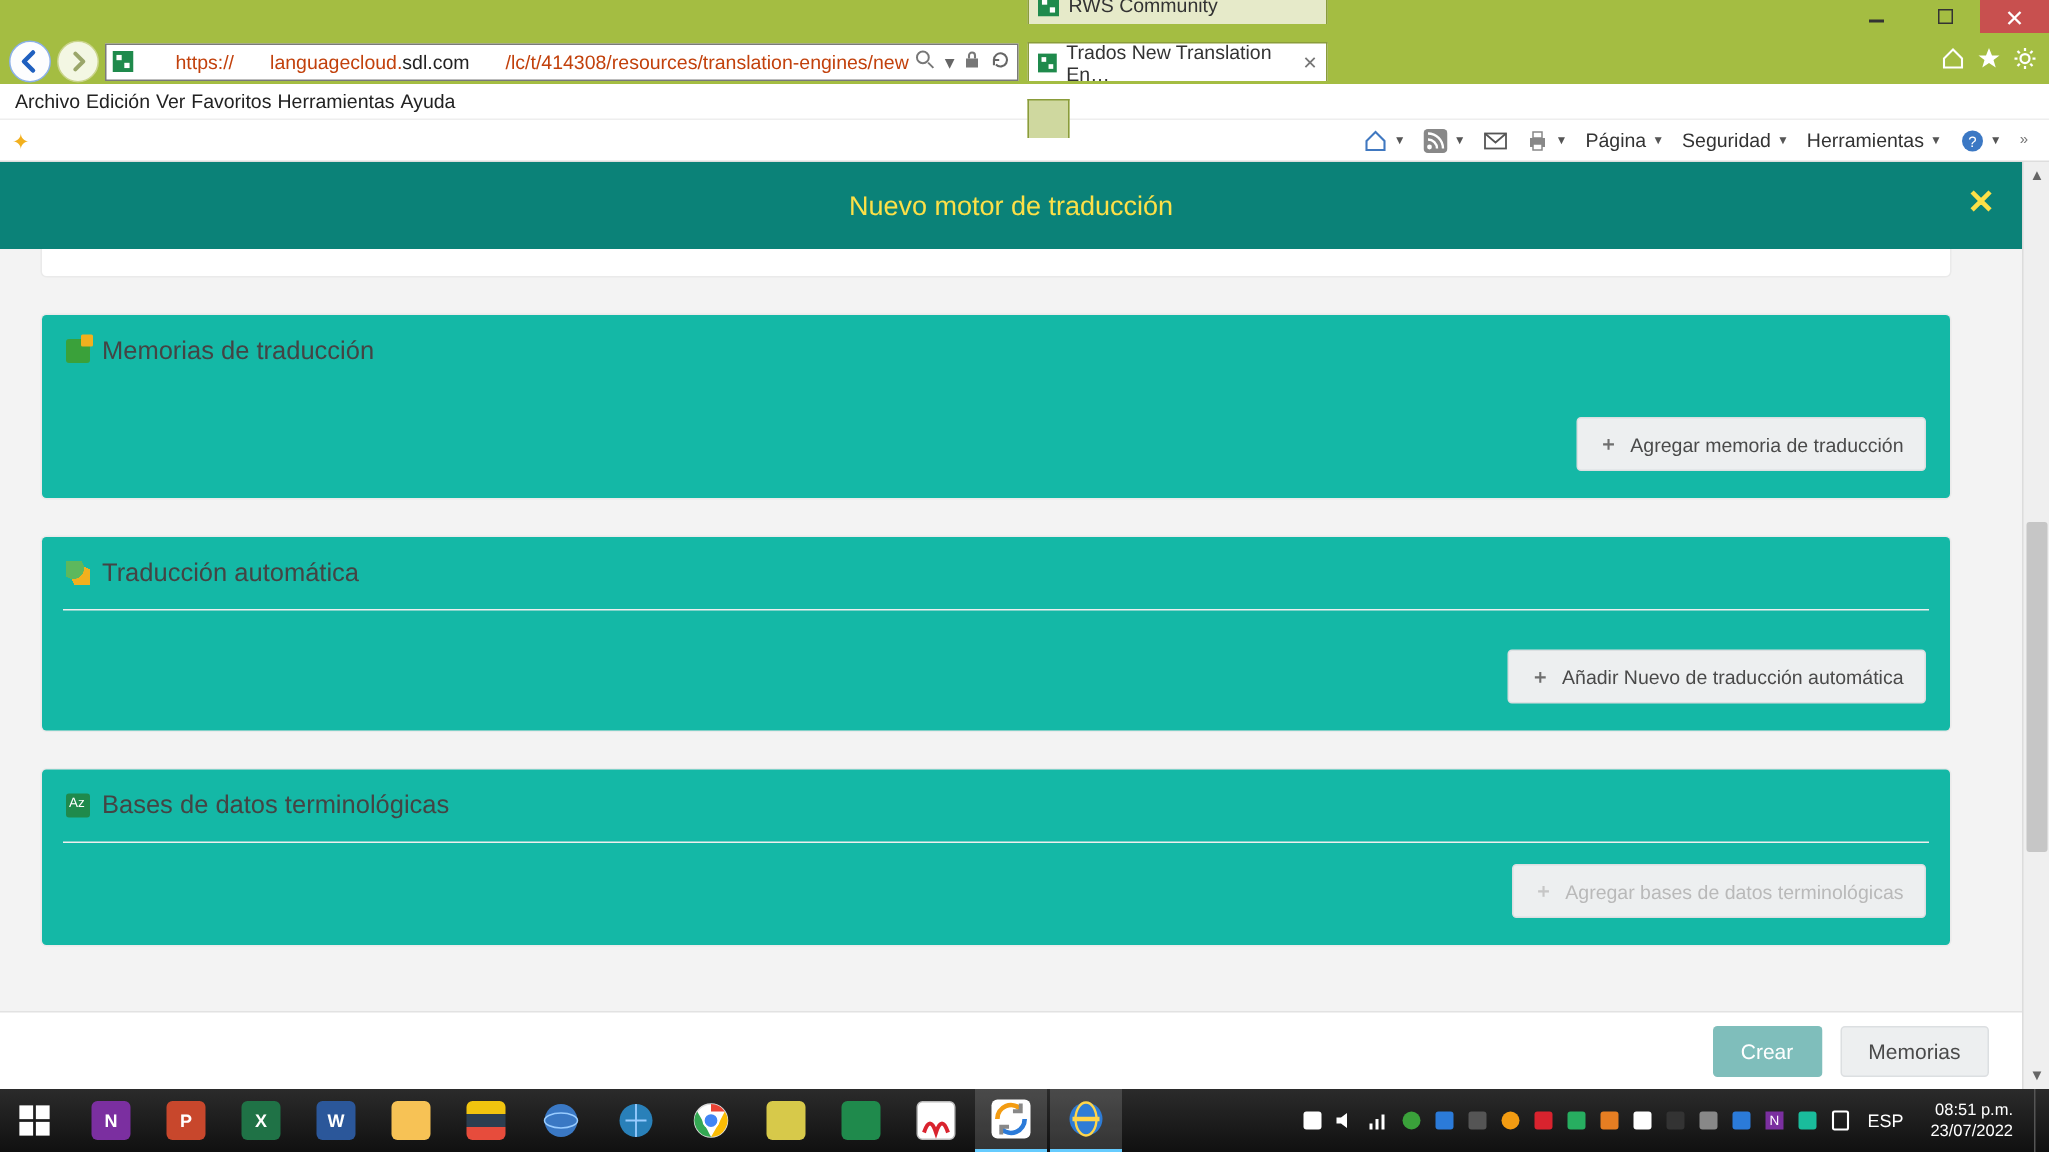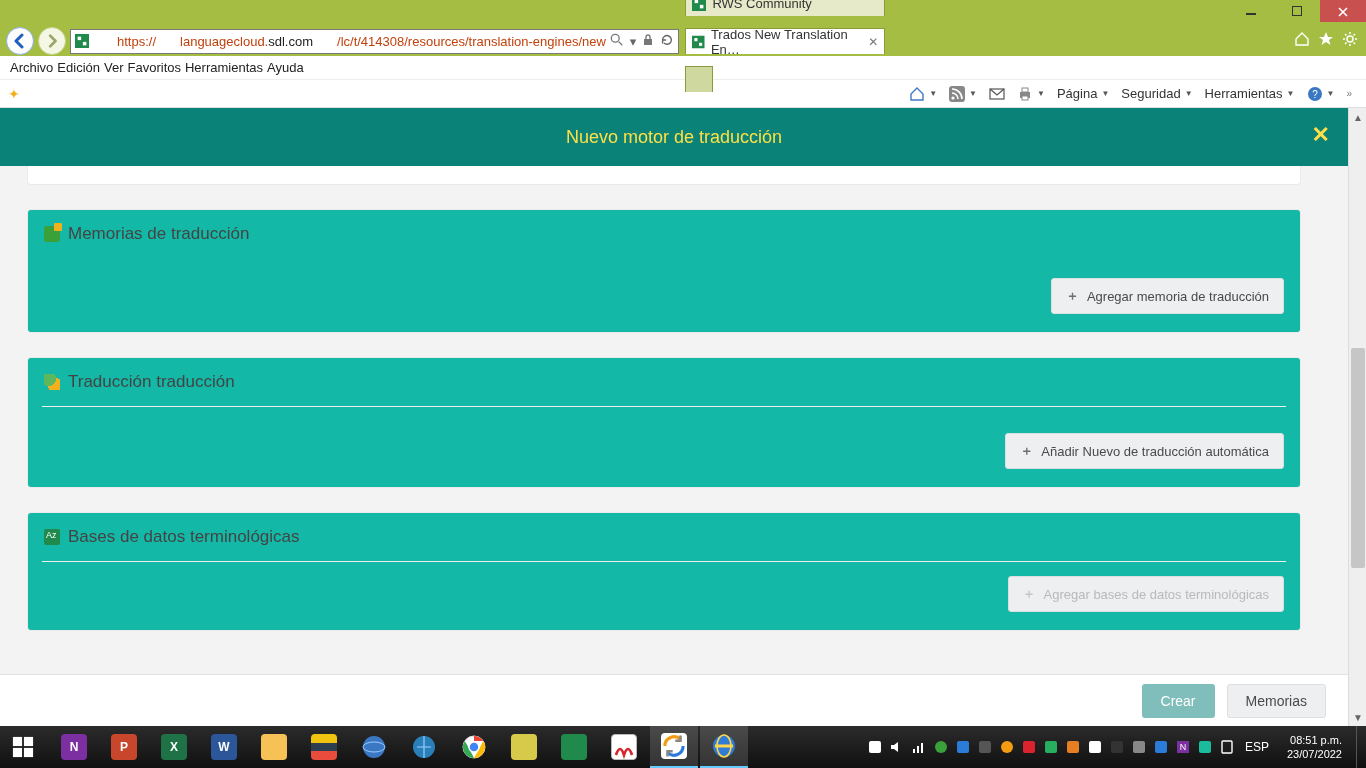--- a/index.html
+++ b/index.html
@@ -285,21 +285,21 @@
               <button class="addbtn">
                 <span class="plus">＋</span>
                 <span>Agregar memoria de traducción</span>
               </button>
             </div>
           </div>
 
           <div class="section">
             <h2>
               <span class="sec-icon mt"></span>
-              <span>Traducción traducción</span>
+              <span>Traducción automática</span>
             </h2>
             <div class="hr"></div>
             <div class="addbtn-row" style="margin-top:26px">
               <button class="addbtn">
                 <span class="plus">＋</span>
                 <span>Añadir Nuevo de traducción automática</span>
               </button>
             </div>
           </div>
 

